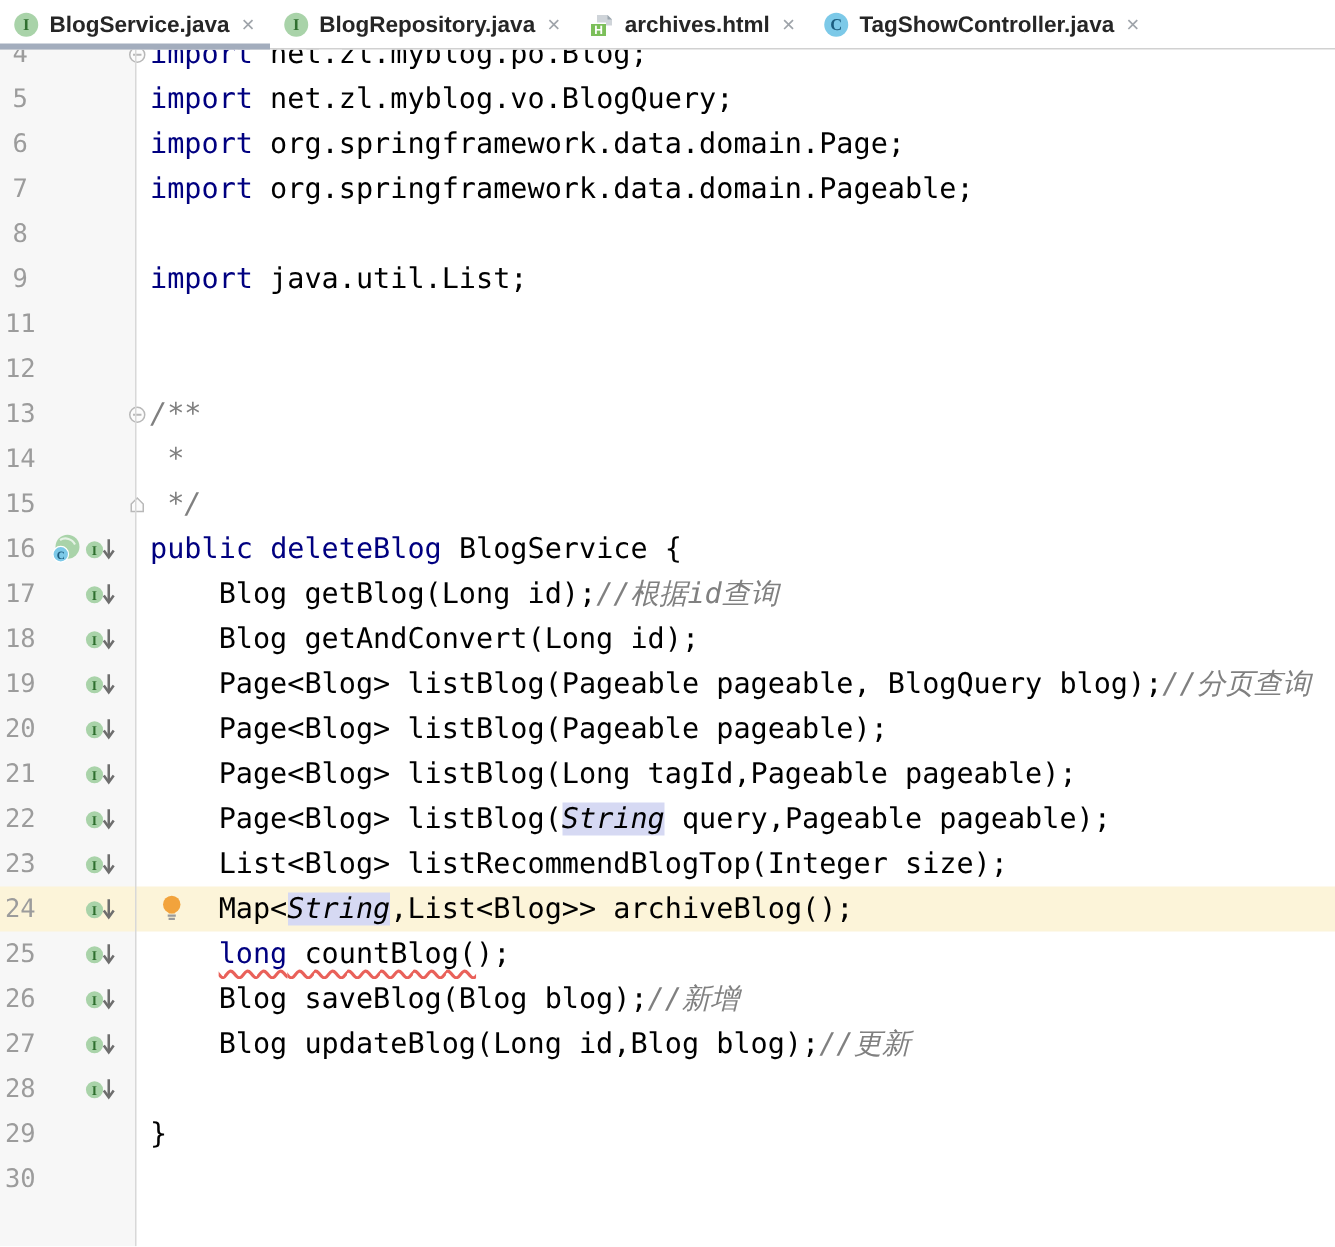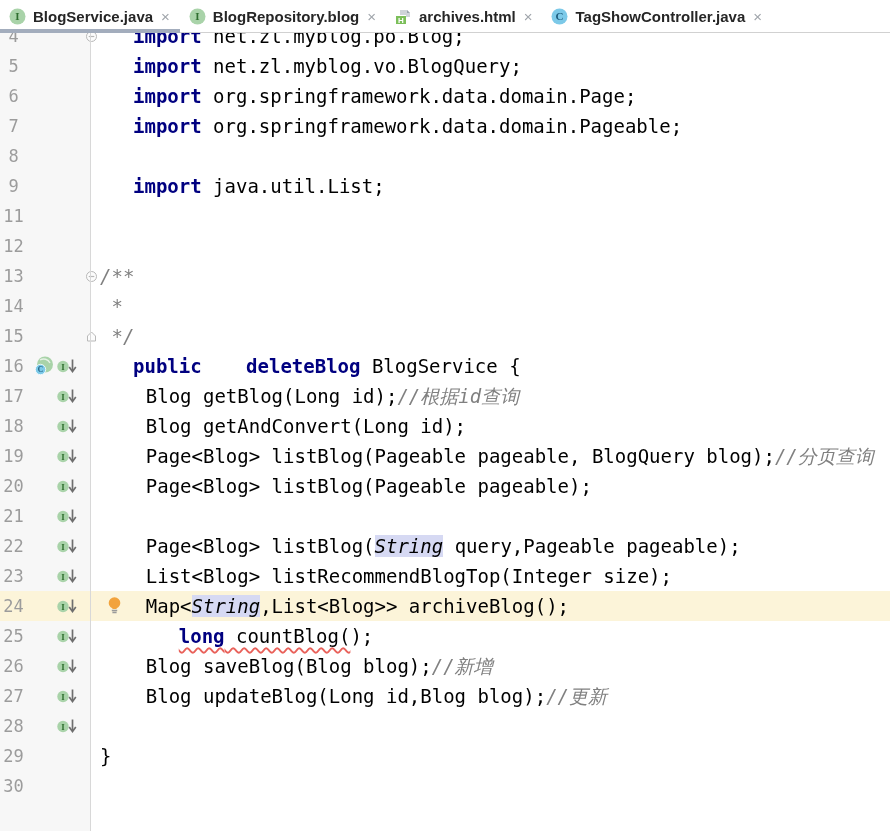--- a/index.html
+++ b/index.html
@@ -33,21 +33,21 @@
         font-family:"DejaVu Sans Mono",monospace;font-size:17px;line-height:30px;}
   .gicons{position:absolute;left:32px;top:0;width:46px;height:30px;
           display:flex;align-items:center;justify-content:flex-end;gap:1px;}
   .gicon{display:flex;align-items:center;}
   .fold{position:absolute;right:-7px;top:50%;margin-top:-6.5px;z-index:4;line-height:0;}
 
   .code{flex:1;position:relative;padding-left:9px;white-space:pre;
         font-family:"DejaVu Sans Mono",monospace;font-size:19px;line-height:30px;color:#000000;}
   .bulb{position:absolute;left:16px;top:50%;margin-top:-10px;line-height:0;}
 
-  .kw{color:var(--kw);font-weight:bold;margin-left:33px;}
+  .kw{color:var(--kw);font-weight:normal;}
   .cm{color:var(--cm);font-style:italic;}
   .hl{background:var(--ident-hl);font-style:italic;}
   .wavy{text-decoration:underline;text-decoration-style:wavy;
         text-decoration-color:var(--err);text-decoration-skip-ink:none;
         text-decoration-thickness:1.5px;text-underline-offset:4px;}
 </style>
 </head>
 <body>
 
 <div class="tabbar">
@@ -61,21 +61,21 @@
       <span class="tlabel">BlogService.java</span>
       <span class="tclose">×</span>
     </div>
     <div class="tab">
       <span class="ticon">
         <svg width="17" height="17" viewBox="0 0 17 17">
           <circle cx="8.5" cy="8.5" r="8" fill="#A9D3A9"></circle>
           <text x="8.5" y="12.3" text-anchor="middle" font-family="Liberation Serif,serif" font-size="11" font-weight="bold" fill="#2F6F2F">I</text>
         </svg>
       </span>
-      <span class="tlabel">BlogRepository.blog</span>
+      <span class="tlabel">BlogRepository.java</span>
       <span class="tclose">×</span>
     </div>
     <div class="tab">
       <span class="ticon">
         <svg width="17" height="17" viewBox="0 0 17 17">
           <path d="M5 2 h7 l3 3 v4 h-4 v-2 h-6 z" fill="#cfd4d9"></path>
           <path d="M12 2 l3 3 h-3 z" fill="#9aa4ad"></path>
           <rect x="1" y="8" width="10" height="8" fill="#7CBF5A"></rect>
           <text x="6" y="14.6" text-anchor="middle" font-family="Liberation Sans,sans-serif" font-size="8" font-weight="bold" fill="#ffffff">H</text>
         </svg>
@@ -271,20 +271,21 @@
             <span class="gicon">
               <svg width="22" height="19" viewBox="0 0 22 19">
                 <circle cx="7" cy="9.5" r="5.7" fill="#A9D3A9"></circle>
                 <text x="7" y="13" text-anchor="middle" font-family="Liberation Serif,serif" font-size="9" font-weight="bold" fill="#2F6F2F">I</text>
                 <path d="M16.5 2.5 V13" stroke="#6e6e6e" stroke-width="1.7" fill="none"></path>
                 <path d="M13.2 10 L16.5 14.5 L19.8 10" stroke="#6e6e6e" stroke-width="1.7" fill="none"></path>
               </svg>
             </span>
           </span>
         </div>
+        <div class="code"><span>    Page&lt;Blog&gt; listBlog(Long tagId,Pageable pageable);</span></div>
       </div>
       <div class="row">
         <div class="gutter">
           <span class="lnum">22</span>
           <span class="gicons">
             <span class="gicon">
               <svg width="22" height="19" viewBox="0 0 22 19">
                 <circle cx="7" cy="9.5" r="5.7" fill="#A9D3A9"></circle>
                 <text x="7" y="13" text-anchor="middle" font-family="Liberation Serif,serif" font-size="9" font-weight="bold" fill="#2F6F2F">I</text>
                 <path d="M16.5 2.5 V13" stroke="#6e6e6e" stroke-width="1.7" fill="none"></path>

